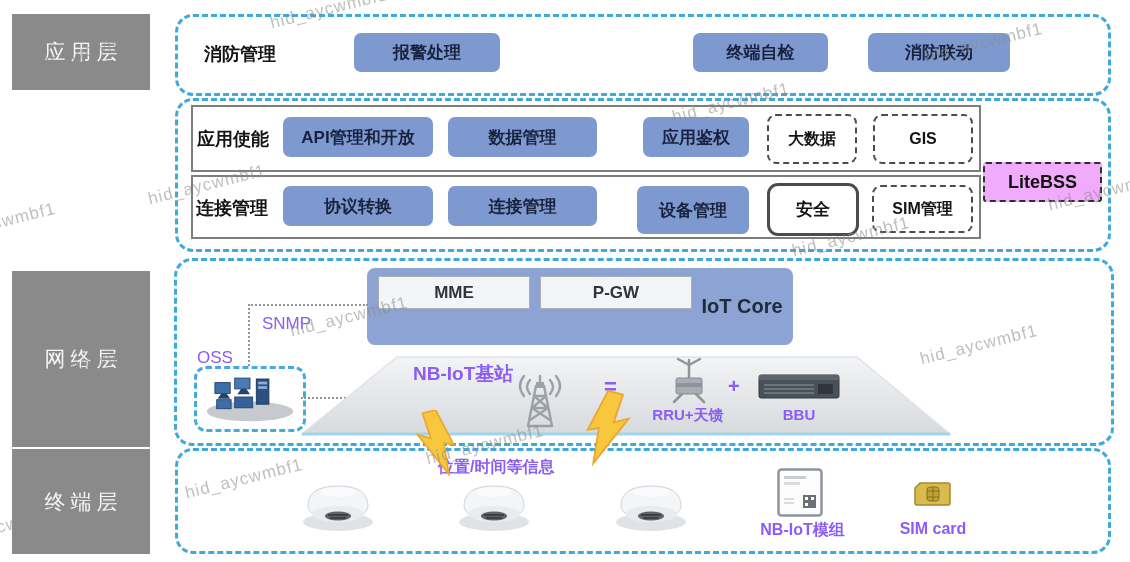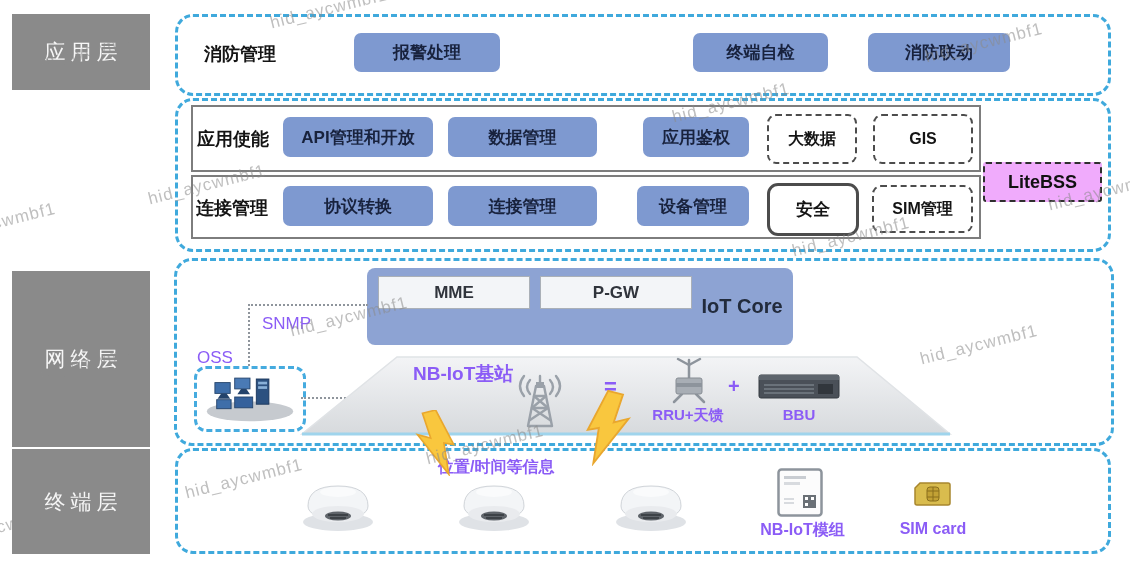--- a/index.html
+++ b/index.html
@@ -57,21 +57,21 @@
   <div class="blue-btn" style="left:283px;top:117px;width:150px;height:40px;">API管理和开放</div>
   <div class="blue-btn" style="left:448px;top:117px;width:149px;height:40px;">数据管理</div>
   <div class="blue-btn" style="left:643px;top:117px;width:106px;height:40px;">应用鉴权</div>
   <div class="chip-dash" style="left:767px;top:114px;width:86px;height:46px;">大数据</div>
   <div class="chip-dash" style="left:873px;top:114px;width:96px;height:46px;">GIS</div>
 
   <div class="rowbox" style="left:191px;top:175px;width:786px;height:60px;"></div>
   <div class="grp" style="left:196px;top:196px;">连接管理</div>
   <div class="blue-btn" style="left:283px;top:186px;width:150px;height:40px;">协议转换</div>
   <div class="blue-btn" style="left:448px;top:186px;width:149px;height:40px;">连接管理</div>
-  <div class="blue-btn" style="left:637px;top:186px;width:112px;height:40px;text-align:right;">设备管理</div>
+  <div class="blue-btn" style="left:637px;top:186px;width:112px;height:48px;text-align:right;">设备管理</div>
   <div class="chip-solid" style="left:767px;top:183px;width:86px;height:47px;">安全</div>
   <div class="chip-dash" style="left:872px;top:185px;width:97px;height:44px;">SIM管理</div>
   <div class="litebss" style="left:983px;top:162px;width:115px;height:36px;">LiteBSS</div>
 
   <div class="iotcore" style="left:367px;top:268px;width:426px;height:77px;"></div>
   <div class="cell" style="left:378px;top:276px;width:150px;height:31px;">MME</div>
   <div class="cell" style="left:540px;top:276px;width:150px;height:31px;">P-GW</div>
   <div class="corelbl" style="left:694px;top:268px;width:96px;height:77px;">IoT Core</div>
 
   <div class="dot-h" style="left:248px;top:304px;width:120px;"></div>

